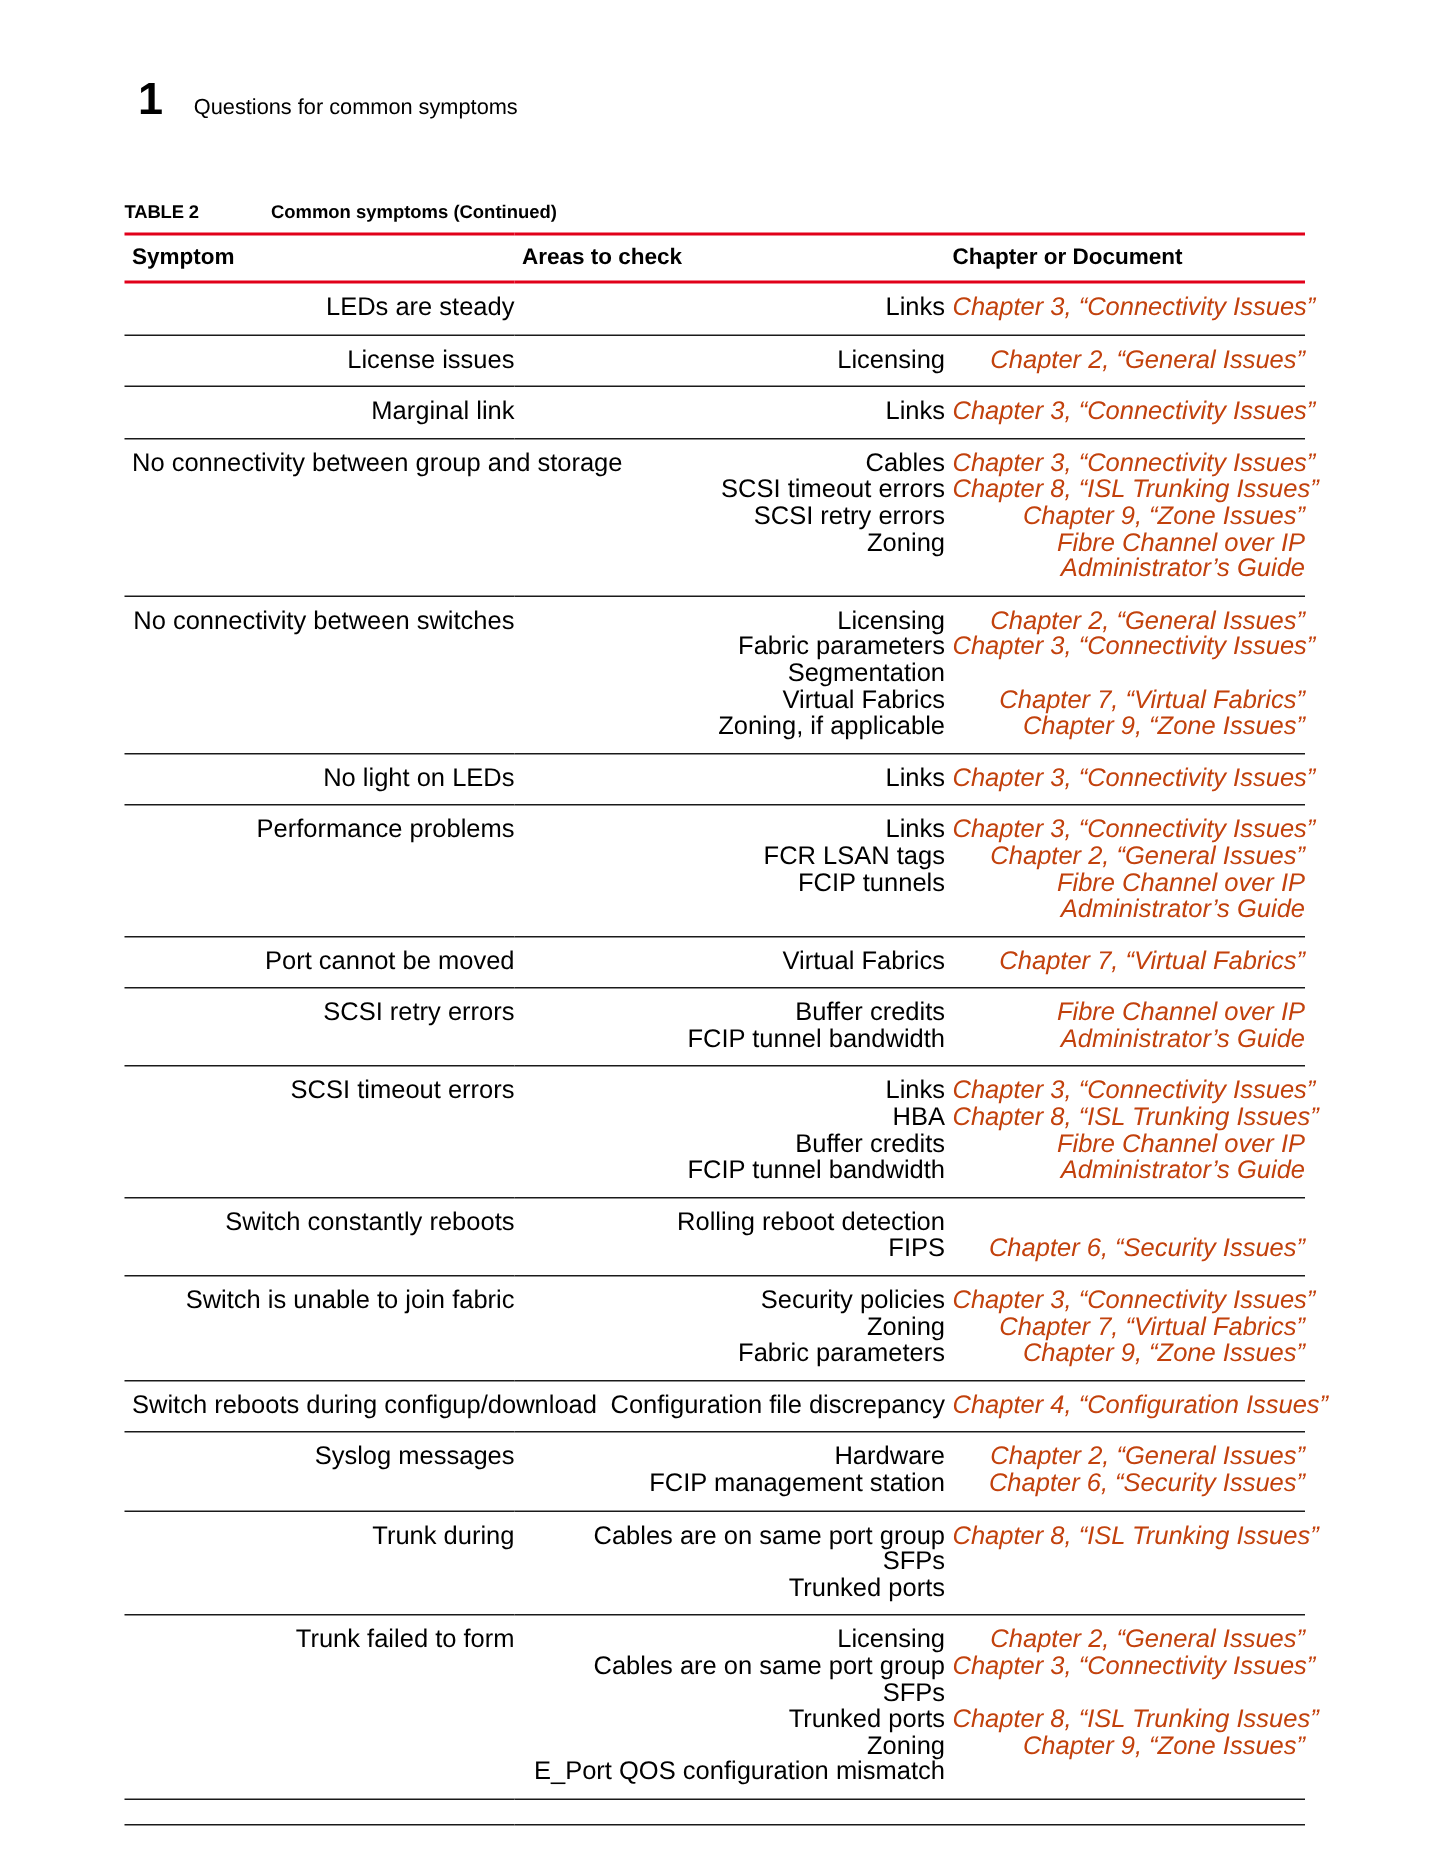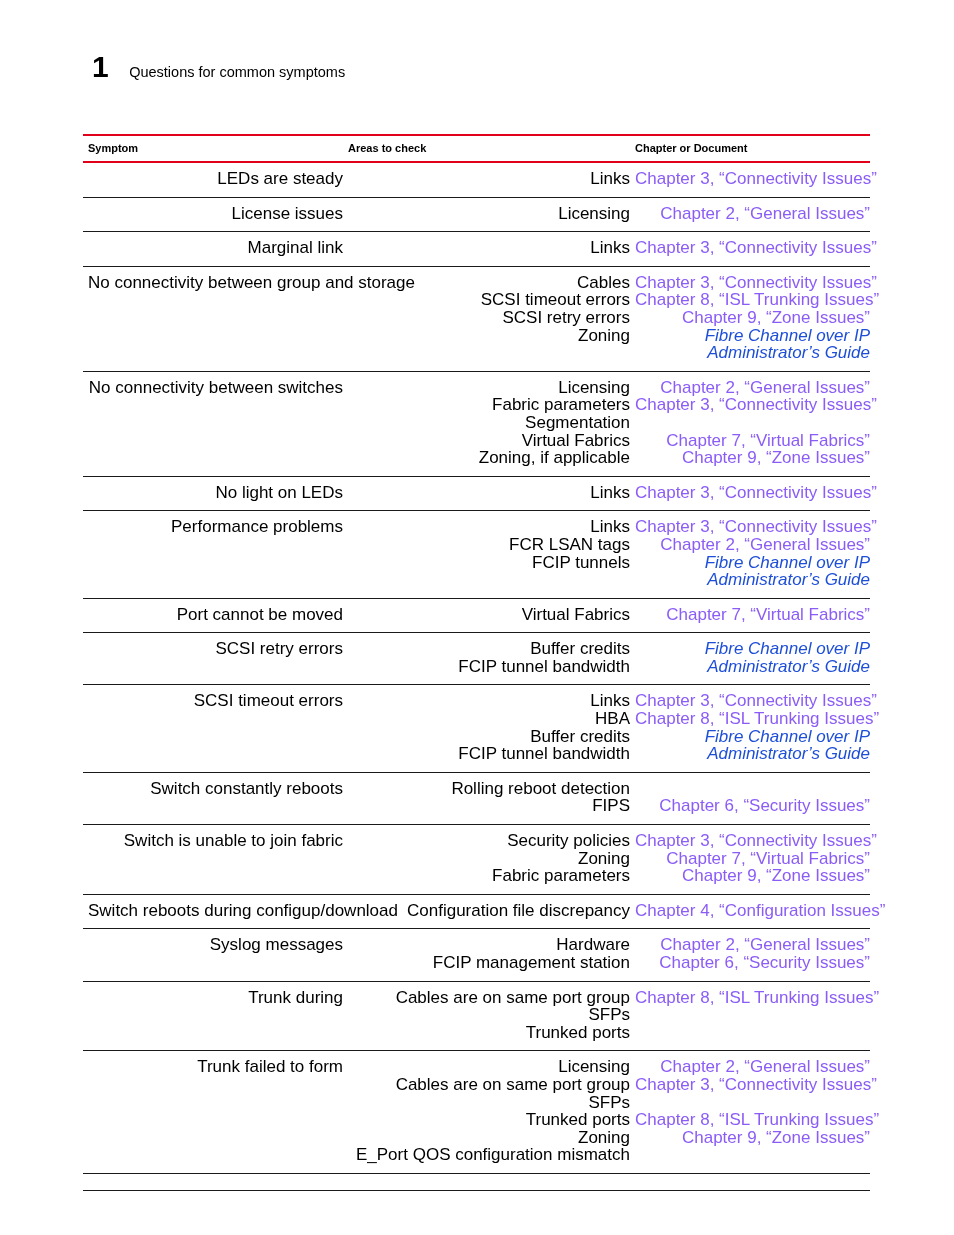--- a/index.html
+++ b/index.html
@@ -59,21 +59,21 @@
     border-collapse: collapse;
     table-layout: fixed;
   }
 
   table.symptoms col.c1 { width: 260px; }
   table.symptoms col.c2 { width: 287px; }
   table.symptoms col.c3 { width: 240px; }
 
   table.symptoms thead th {
     text-align: left;
-    font-size: 11px;
+    font-size: 15px;
     font-weight: bold;
     padding: 6px 0 7px 5px;
     border-top: 2.2px solid #e1001a;
     border-bottom: 2.2px solid #e1001a;
     vertical-align: bottom;
   }
 
   table.symptoms tbody td {
     font-size: 17px;
     font-weight: normal;
@@ -81,33 +81,37 @@
     border-bottom: 1.1px solid #1a1a1a;
     vertical-align: top;
     line-height: 17.6px;
     text-align: right;
   }
 
   .cell-line { display: block; white-space: nowrap; }
   .cell-line.blank { visibility: hidden; }
   .cell-line.wrapped { white-space: normal; }
 
-  .link  { color: #8b5cf6; }
-  .doc   { font-style: italic; color: #1d4ed8; white-space: normal; }
+  .link  { color: #c2410c; font-style: italic; }
+  .doc   { font-style: italic; color: #c2410c; white-space: normal; }
 </style>
 </head>
 <body>
 
 <div class="page-header">
   <span class="chapter-number">1</span>
   <span class="chapter-title">Questions for common symptoms</span>
 </div>
 
 <div class="table-block">
 
+  <div class="table-caption">
+    <span class="caption-label">TABLE 2</span>
+    <span class="caption-text">Common symptoms  (Continued)</span>
+  </div>
 
   <table class="symptoms">
     <colgroup>
         <col class="c1">
         <col class="c2">
         <col class="c3">
       </colgroup>
     <thead>
       <tr>
         <th>Symptom</th>

